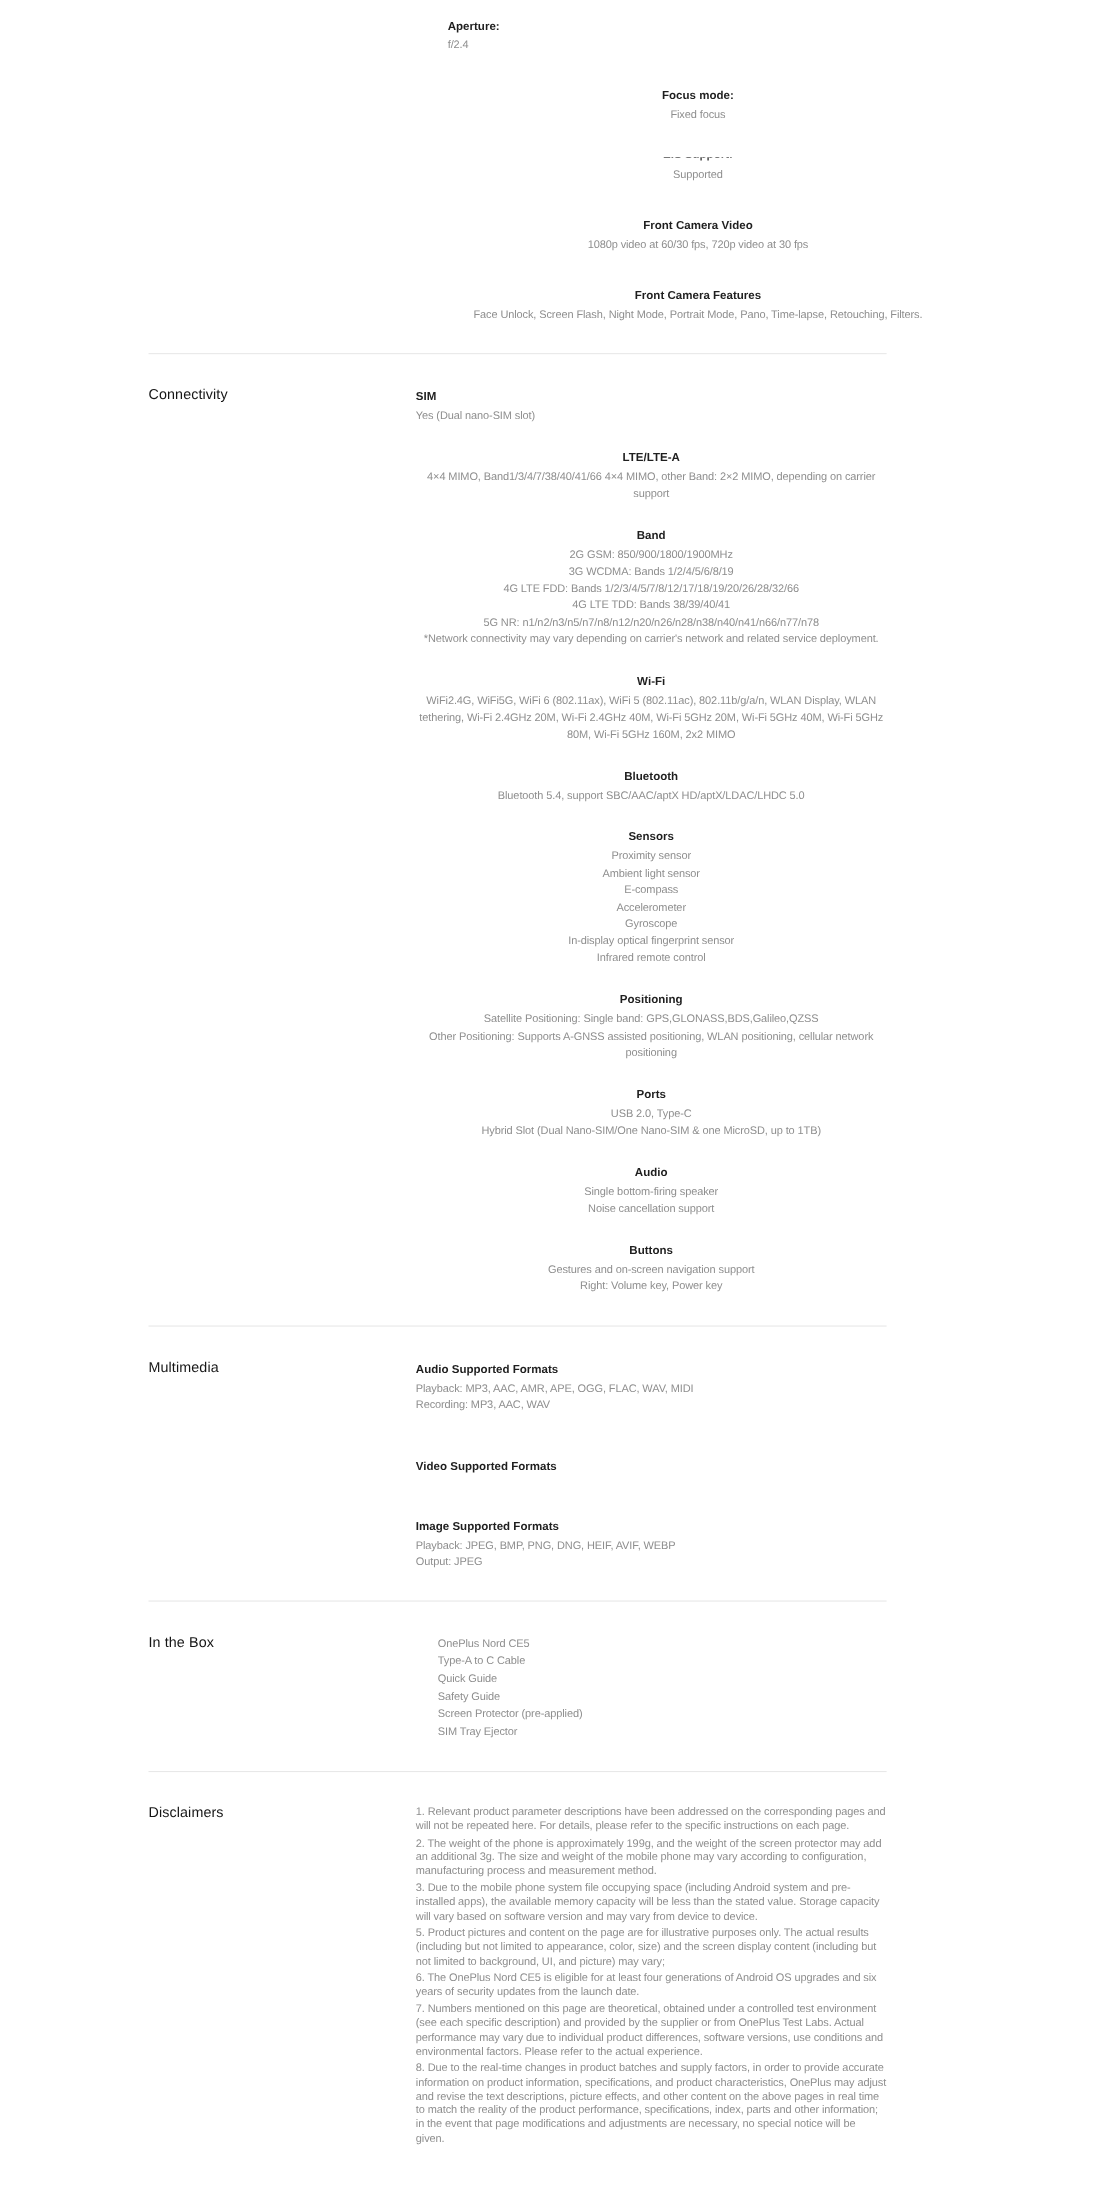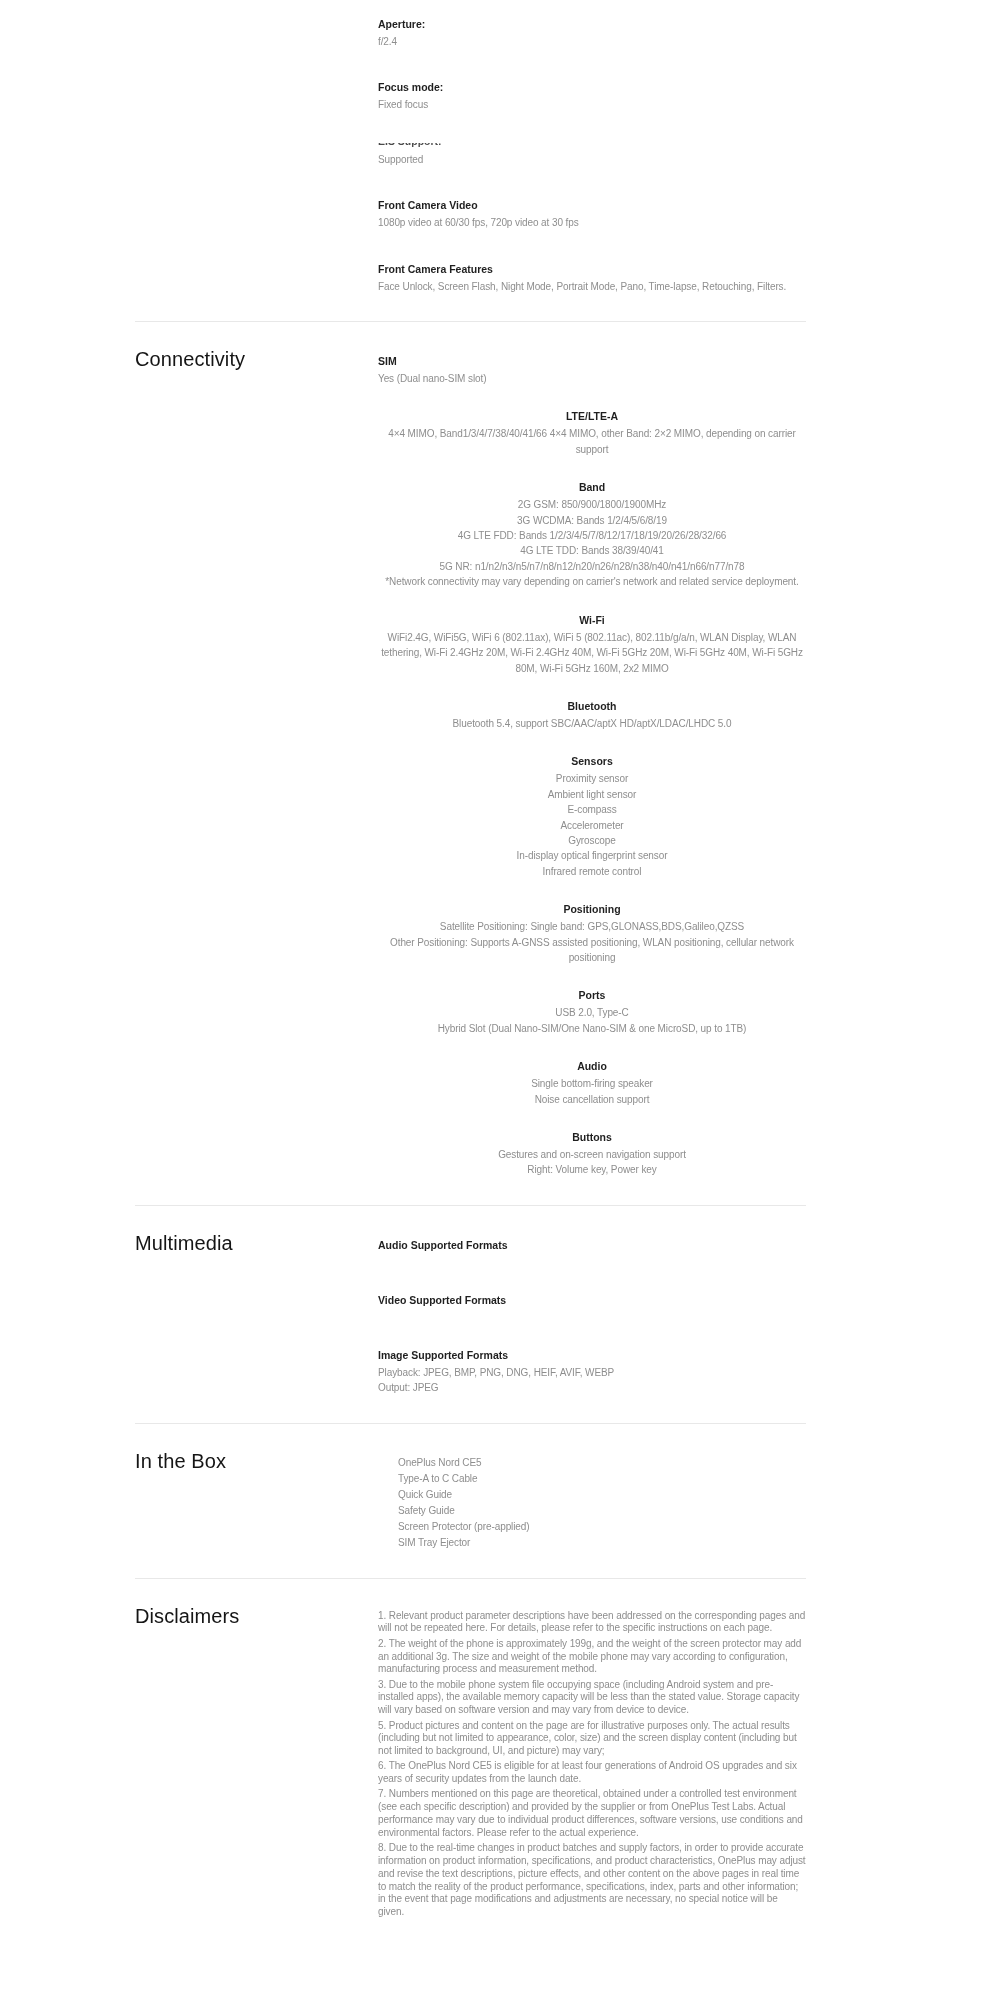--- a/index.html
+++ b/index.html
@@ -7,40 +7,40 @@
   body {
     width:1000px; height:1997px; overflow:hidden; position:relative;
     font-family:"Liberation Sans","DejaVu Sans",sans-serif;
     color:#1f1f1f;
     -webkit-font-smoothing:antialiased;
   }
   .page { padding:16px 0 0 135px; width:806px; }
 
   .spec-section { display:grid; grid-template-columns:243px auto; align-items:start; }
   .section-title {
-    font-size:20px; font-weight:500; line-height:20px; color:#151515;
+    font-size:13px; font-weight:500; line-height:20px; color:#151515;
     letter-spacing:.1px; margin-top:-4px;
   }
 
   .section-items { width:428px; }
-  .section-items.w-top { width:455px; }
+  .section-items.w-top { width:455px;margin-left:29px; }
 
   .spec-item .label-wrap { }
   .spec-label {
     font-size:10.5px; font-weight:600; line-height:16px; color:#1f1f1f;
     margin-bottom:2px;
   }
   .label-wrap.clipped { height:6px; overflow:hidden; margin-bottom:3px; }
   .label-wrap.clipped .spec-label { margin-top:-10px; margin-bottom:0; opacity:.8; }
 
   .spec-value {
     font-size:10px; line-height:15.4px; color:#8e8e8e; letter-spacing:-0.1px;
   }
 
-  .gap-30 .spec-item + .spec-item { margin-top:30px; }
+  .gap-30 .spec-item + .spec-item { margin-top:30px;text-align:center; }
   .gap-25 .spec-item + .spec-item { margin-top:39px; }
   .gap-22 .spec-item + .spec-item { margin-top:22px;text-align:center; }
 
   hr.divider {
     border:none; border-top:1px solid #e8e8e8;
     margin:27px 0 31px 0; width:671px;
   }
 
   .box-lines { width:428px; }
   .box-line { font-size:10px; line-height:16px; color:#8e8e8e; letter-spacing:-0.1px;margin-left:20px; }
@@ -229,20 +229,25 @@
   <section class="spec-section">
     <div class="section-title-cell">
       <h2 class="section-title">Multimedia</h2>
     </div>
     <div class="section-items gap-25">
 
     <div class="spec-item">
         <div class="label-wrap">
           <div class="spec-label">Audio Supported Formats</div>
         </div>
+        <div class="spec-lines">
+
+        <div class="spec-value">Playback: MP3, AAC, AMR, APE, OGG, FLAC, WAV, MIDI</div>
+            <div class="spec-value">Recording: MP3, AAC, WAV</div>
+          </div>
       </div>
         <div class="spec-item">
         <div class="label-wrap">
           <div class="spec-label">Video Supported Formats</div>
         </div>
       </div>
         <div class="spec-item">
         <div class="label-wrap">
           <div class="spec-label">Image Supported Formats</div>
         </div>

